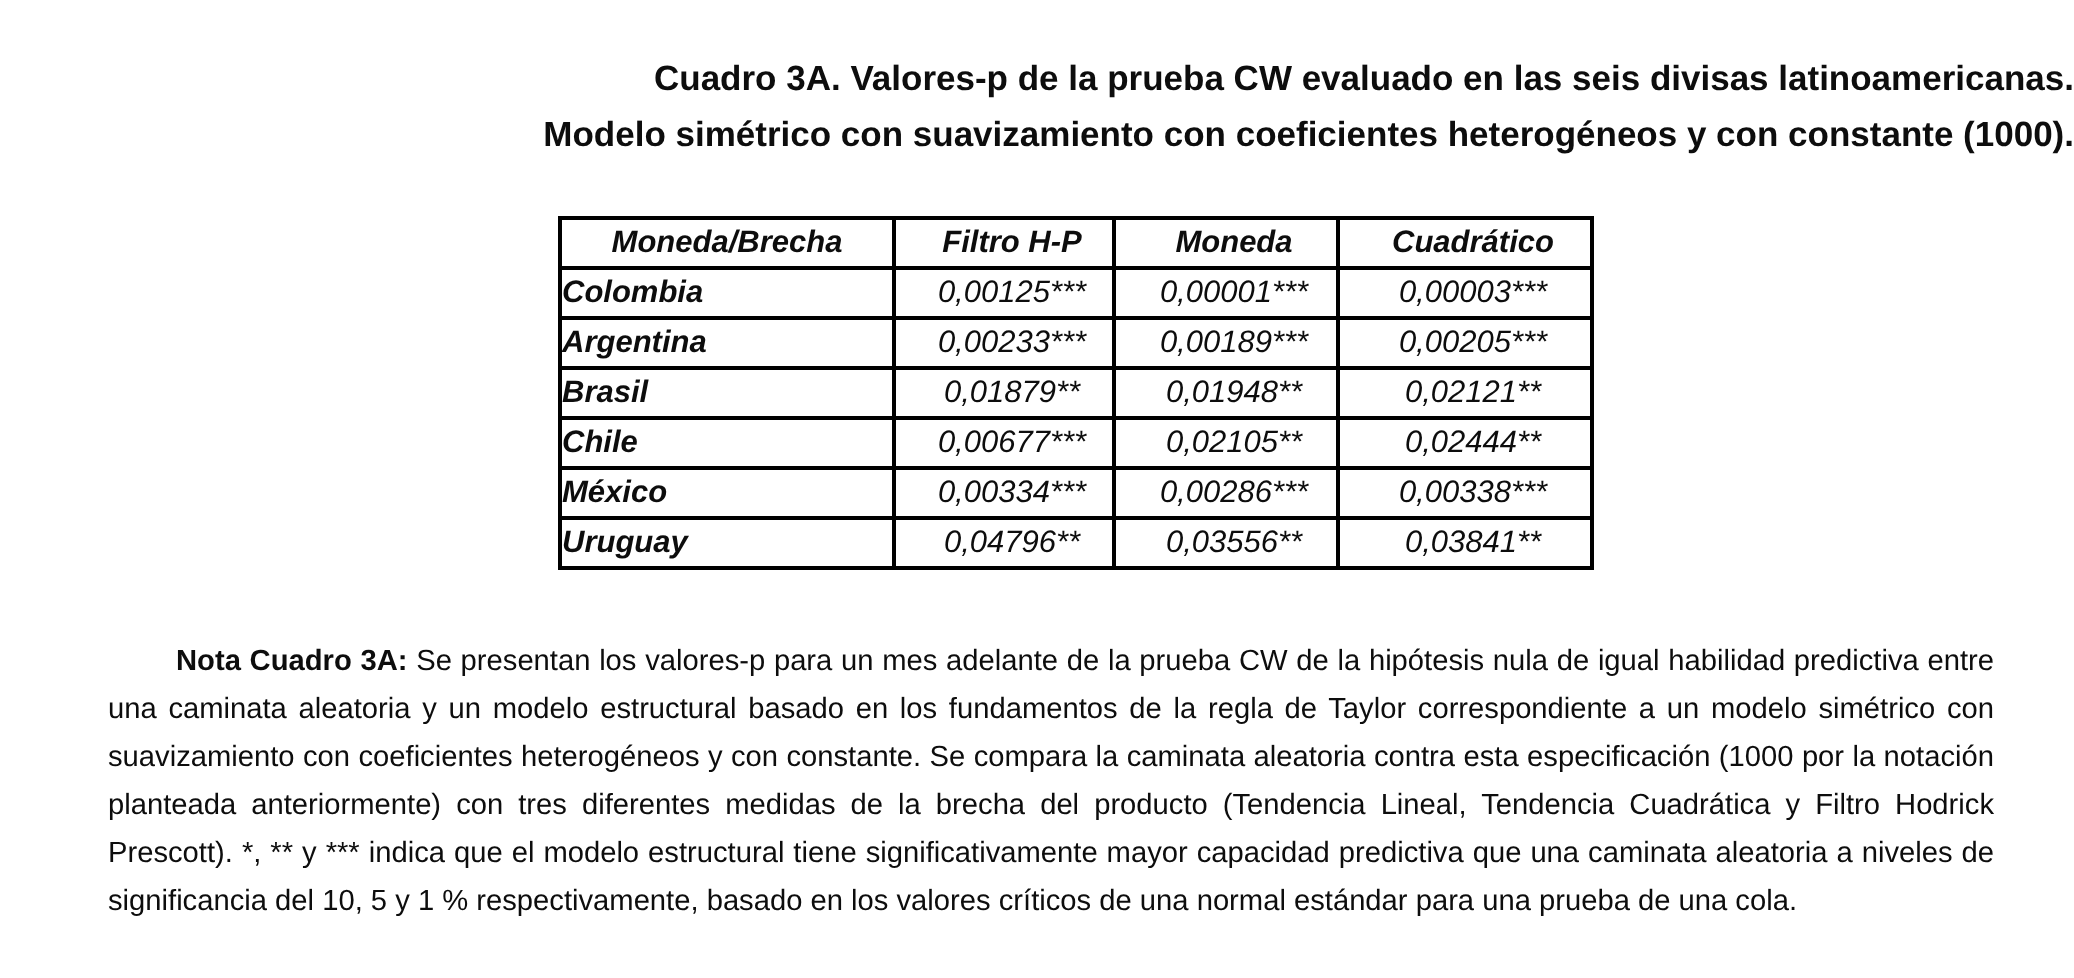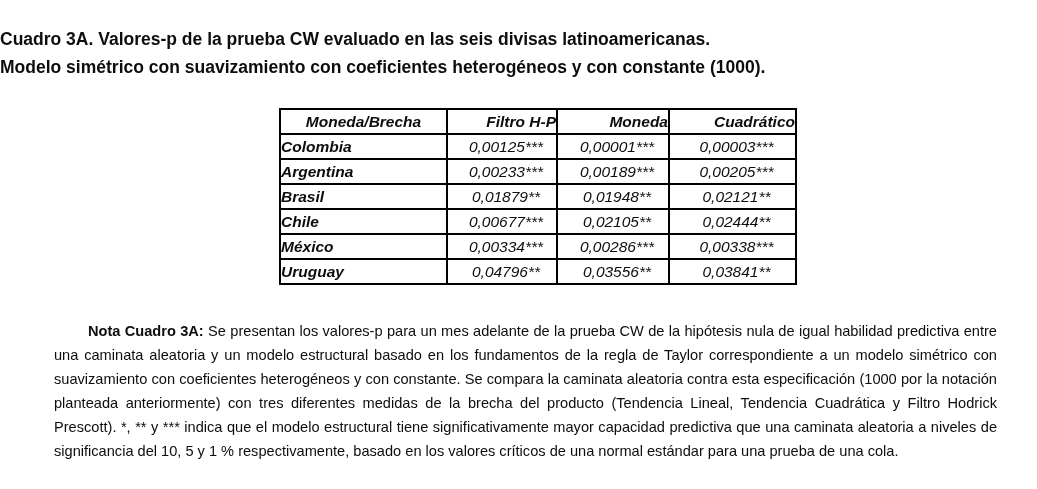--- a/index.html
+++ b/index.html
@@ -8,21 +8,21 @@
     background: #ffffff;
     color: #0d0d0d;
     font-family: "Liberation Sans", "DejaVu Sans", sans-serif;
     position: relative;
     overflow: hidden;
   }
   .title {
     position: absolute;
     top: 25px; left: 0;
     width: 1037px;
-    text-align: left;
+    text-align: right;
     font-weight: 700;
     font-size: 17.5px;
     line-height: 28px;
   }
   .data-table {
     position: absolute;
     left: 279px; top: 108px;
     border-collapse: collapse;
     table-layout: fixed;
   }
@@ -32,21 +32,21 @@
   .data-table col.c3 { width: 127px; }
   .data-table th, .data-table td {
     border: 2px solid #000000;
     height: 23px;
     padding: 0;
     font-size: 15.5px;
     white-space: nowrap;
     overflow: hidden;
     font-style: italic;
   }
-  th.hdr { text-align: right; padding-left: 8px; font-weight: 700; }
+  th.hdr { text-align: center; padding-left: 8px; font-weight: 700; }
   th.hdr.first { text-align: center; padding-left: 0; }
   td.cur { font-weight: 700; }
   td.val { text-align: center; padding-left: 8px; font-weight: 400; }
   .note {
     position: absolute;
     top: 312px; left: 47px;
     width: 943px;
     margin: 7px;
     font-size: 14.6px;
     line-height: 24px;

